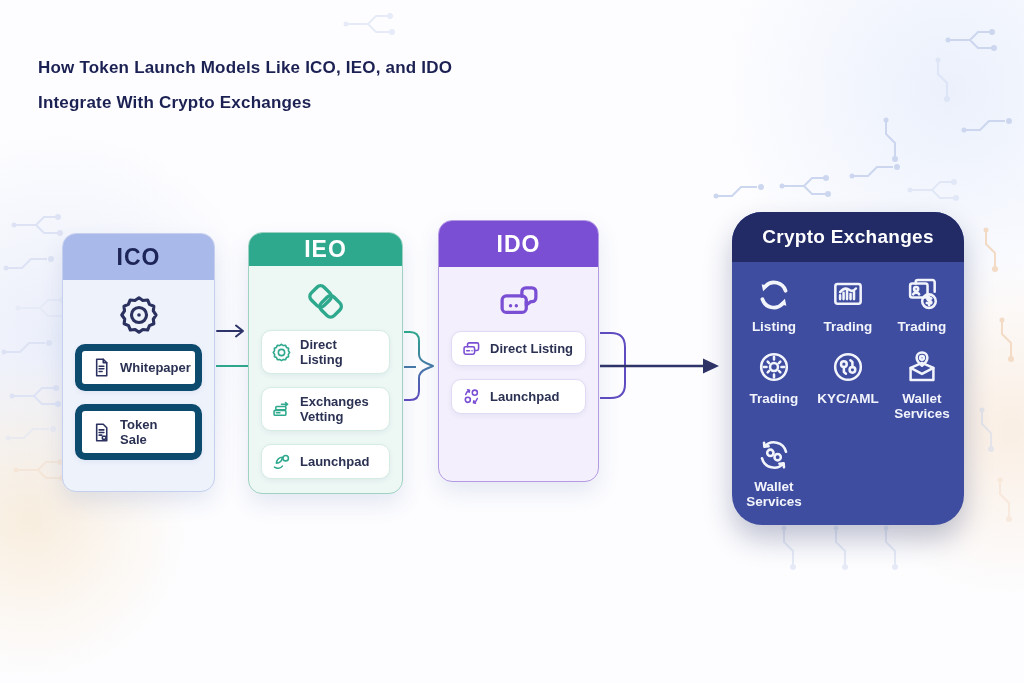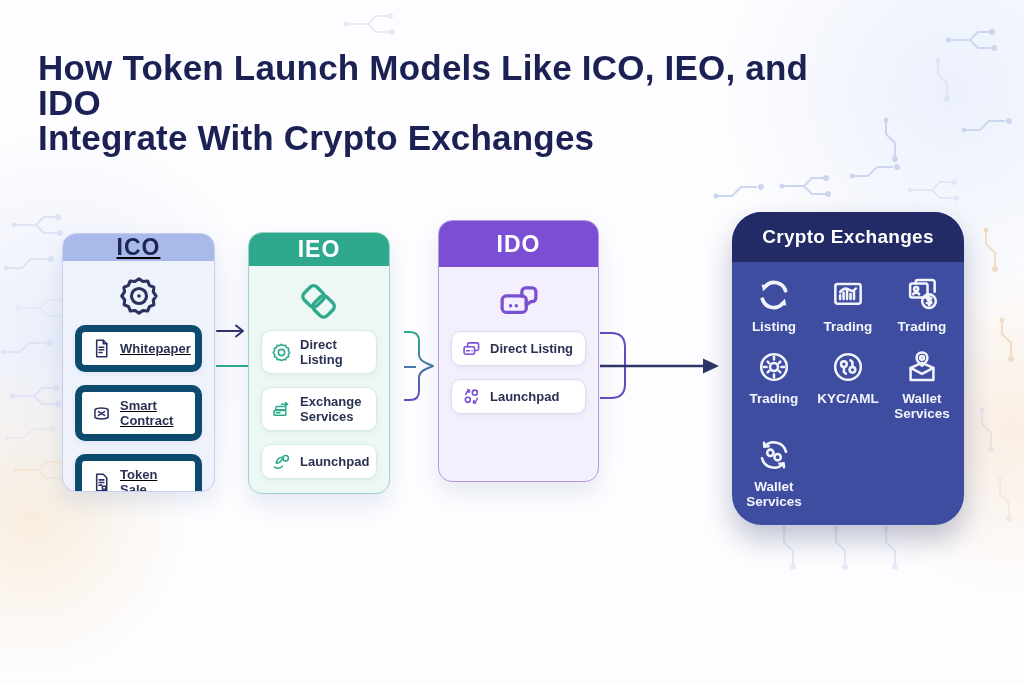--- a/index.html
+++ b/index.html
@@ -12,47 +12,47 @@
       radial-gradient(circle at 60px 340px, rgba(224,230,247,.65), transparent 210px),
       radial-gradient(circle at 1012px 430px, rgba(247,224,200,.5), transparent 170px),
       radial-gradient(circle at 950px 90px, rgba(223,232,250,.6), transparent 230px),
       #fdfdff;
   }
   .bg-traces{position:absolute;inset:0;pointer-events:none;}
   .lav{color:#dde3f4}.blu{color:#ccd7ef}.pch{color:#f3dbc6}.fnt{opacity:.45}
 
   .page-title{
     position:absolute;left:38px;top:50px;width:780px;
-    font-size:35px;line-height:35px;font-weight:700;color:#1c2153;
+    font-size:17px;line-height:35px;font-weight:700;color:#1c2153;
     letter-spacing:.2px;white-space:pre-line;
   }
 
   .card{
     position:absolute;border-radius:14px;display:flex;flex-direction:column;
     box-shadow:0 10px 22px rgba(60,80,160,.12);overflow:hidden;
   }
   .card-header{height:46px;display:flex;align-items:center;justify-content:center;
     font-size:23px;font-weight:700;letter-spacing:1px;}
   .card-body{flex:1;display:flex;flex-direction:column;padding:6px 12px 14px;}
   .card-hero{height:58px;display:flex;align-items:center;justify-content:center;}
   .pills{display:flex;flex-direction:column;gap:13px;}
   .pill{
     background:#ffffff;border-radius:10px;display:flex;align-items:center;gap:8px;
     padding:6px 9px;min-height:34px;
     box-shadow:0 2px 5px rgba(70,90,160,.08);
   }
   .pill-label{font-size:13px;font-weight:600;color:#2b3152;line-height:15px;}
   .pill .ic{flex:0 0 auto;display:flex;}
 
-  .card-ico{left:62px;top:233px;width:153px;height:259px;background:#eef2fb;border:1.5px solid #c5d0ef;text-decoration:underline;}
+  .card-ico{left:62px;top:233px;width:153px;height:259px;background:#eef2fb;border:1.5px solid #c5d0ef;}
   .card-ico .card-header{background:#a9b9ea;color:#1d2556;}
   .card-ico .pill{border:7px solid #0c4a6e;}
   .card-ico .ic{color:#2c3260;}
 
-  .card-ieo{left:248px;top:232px;width:142px;height:262px;background:#edf8f4;border:1.5px solid #9fd2c2;}
+  .card-ieo{left:248px;top:232px;width:155px;height:262px;background:#edf8f4;border:1.5px solid #9fd2c2;}
   .card-ieo .card-header{background:#2fa98d;color:#ffffff;}
   .card-ieo .pill{border:1px solid #d5ece2;}
   .card-ieo .ic{color:#2fa98d;}
 
   .card-ido{left:438px;top:220px;width:161px;height:262px;background:#f3effc;border:1.5px solid #b49ae3;}
   .card-ido .card-header{background:#7b4fd4;color:#ffffff;}
   .card-ido .pill{border:1px solid #e2d9f4;}
   .card-ido .ic{color:#7b4fd4;}
 
   .panel{
@@ -174,29 +174,20 @@
               <path d="M6.5 2.5h7.5l4 4v15h-11.5z"></path>
                 <path d="M14 2.5v4h4"></path>
                 <path d="M9.3 10.5h5.4M9.3 13.5h5.4M9.3 16.5h3.4"></path>
             </svg>
           </span>
           <span class="pill-label">Whitepaper</span>
         </div>
         <div class="pill">
           <span class="ic">
             <svg class="icn" width="21" height="21" viewBox="0 0 24 24" fill="none" stroke="currentColor" stroke-width="1.8" stroke-linecap="round" stroke-linejoin="round">
-              <path d="M4.5 7.5c2.6-2.3 12.4-2.3 15 0M4.5 16.5c2.6 2.3 12.4 2.3 15 0M4.5 7.5v9M19.5 7.5v9"></path>
-              <path d="M8.5 9.8l7 4.4M15.5 9.8l-7 4.4"></path>
-            </svg>
-          </span>
-          <span class="pill-label">Smart Contract</span>
-        </div>
-        <div class="pill">
-          <span class="ic">
-            <svg class="icn" width="21" height="21" viewBox="0 0 24 24" fill="none" stroke="currentColor" stroke-width="1.8" stroke-linecap="round" stroke-linejoin="round">
               <path d="M6.5 2.5h7.5l4 4v15h-11.5z"></path>
                 <path d="M9.3 9h5.4M9.3 12h5.4M9.3 15h3"></path>
                 <rect x="13" y="16.2" width="4" height="3.6" rx="0.8"></rect>
             </svg>
           </span>
           <span class="pill-label">Token Sale</span>
         </div>
       </div>
     </div>
   </div>
@@ -226,21 +217,21 @@
         </div>
         <div class="pill">
           <span class="ic">
             <svg class="icn" width="21" height="21" viewBox="0 0 24 24" fill="none" stroke="currentColor" stroke-width="1.8" stroke-linecap="round" stroke-linejoin="round">
               <rect x="3.5" y="13" width="13.5" height="5.5" rx="1.2"></rect>
               <rect x="5.5" y="8.6" width="11.5" height="3.6" rx="1"></rect>
               <path d="M6.2 15.8h4"></path>
               <path d="M12 6h7m0 0l-2.4-2M19 6l-2.4 2"></path>
             </svg>
           </span>
-          <span class="pill-label">Exchange Services</span>
+          <span class="pill-label">Exchanges Vetting</span>
         </div>
         <div class="pill">
           <span class="ic">
             <svg class="icn" width="21" height="21" viewBox="0 0 24 24" fill="none" stroke="currentColor" stroke-width="1.8" stroke-linecap="round" stroke-linejoin="round">
               <path d="M4 18.5c3 2 7 1.5 9-1.2"></path>
               <path d="M6.2 14c0-3.8 3-6.8 6.8-6.8 0 3.8-3 6.8-6.8 6.8z"></path>
               <circle cx="16.8" cy="8.2" r="3.1"></circle>
             </svg>
           </span>
           <span class="pill-label">Launchpad</span>

